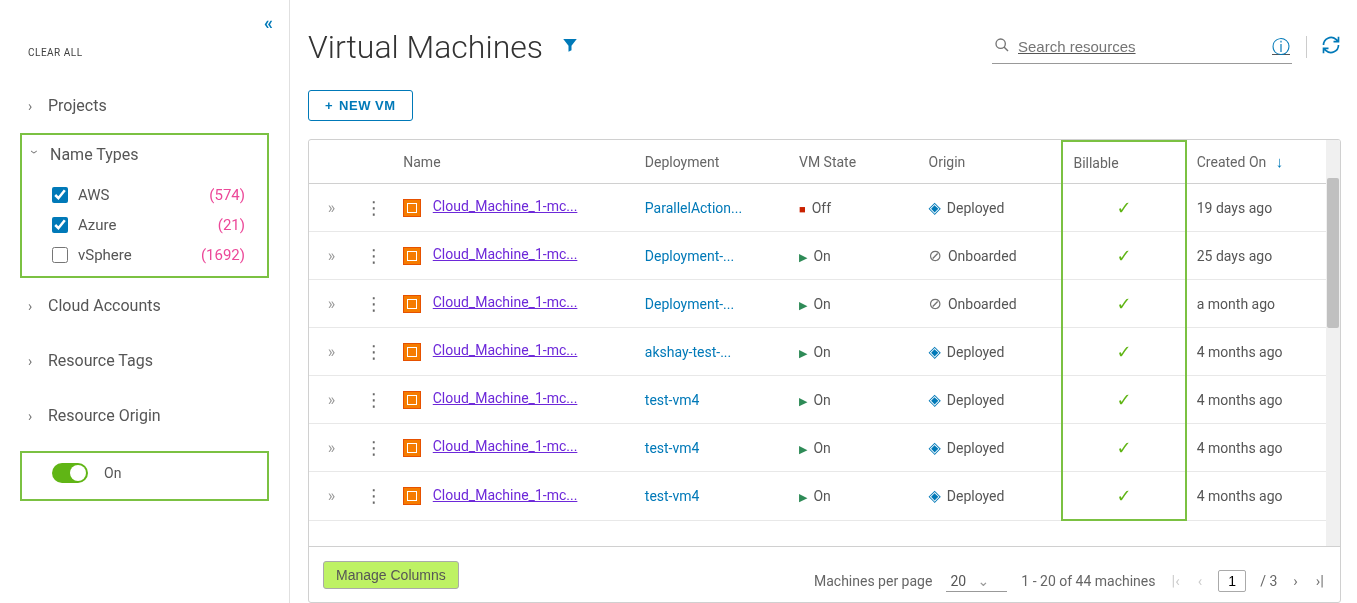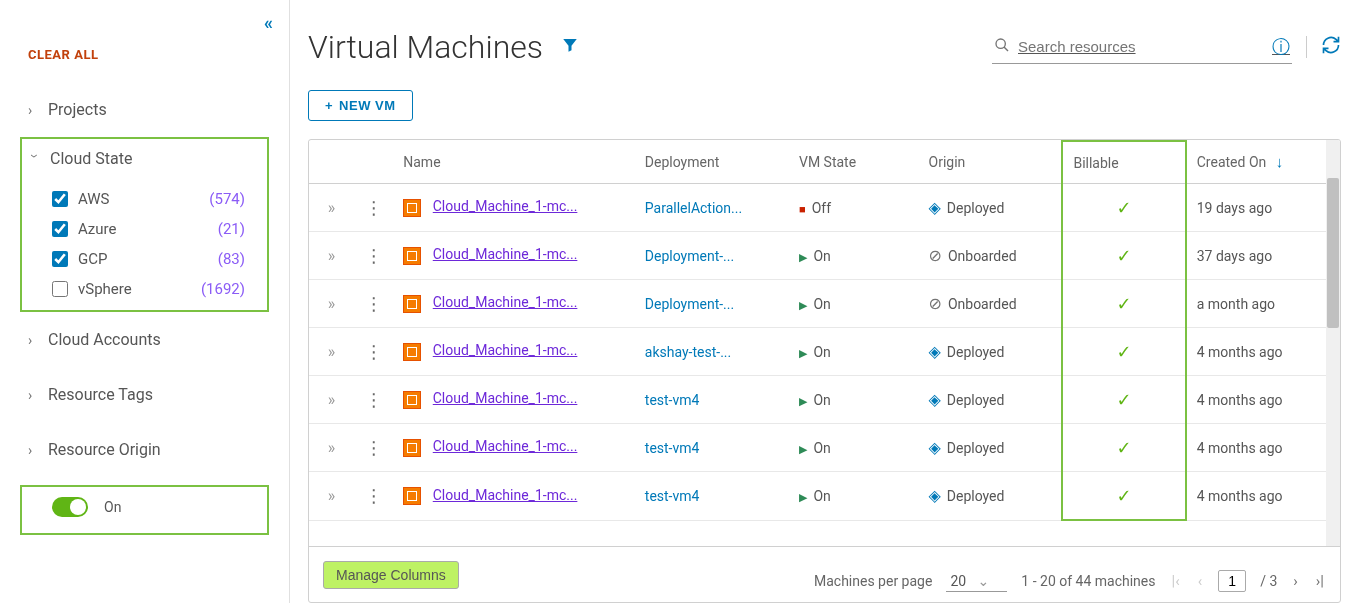--- a/index.html
+++ b/index.html
@@ -1,28 +1,28 @@
 <!DOCTYPE html>
 <html><head>
 <meta charset="utf-8">
 <style>
 * { box-sizing: border-box; margin: 0; padding: 0; }
 body { font-family: -apple-system, BlinkMacSystemFont, "Segoe UI", Roboto, sans-serif; font-size: 14px; color: #565656; background: #fff; width: 1357px; height: 603px; overflow: hidden; display: flex; }
 .sidebar { width: 290px; border-right: 1px solid #e0e0e0; position: relative; overflow-y: auto; }
 .sidebar-header { display: flex; justify-content: flex-end; padding: 12px 16px 0; }
 .collapse-btn { color: #0079b8; cursor: pointer; font-size: 18px; font-weight: bold; }
-.clear-all { color: #c2410c; font-size: 13px; font-weight: 700; letter-spacing: 0.5px; padding: 14px 28px 20px; cursor: pointer; }
+.clear-all { color: #404040; font-size: 10px; font-weight: 400; letter-spacing: 0.5px; padding: 14px 28px 20px; cursor: pointer; }
 .filter-group { padding: 8px 0; }
 .filter-header { display: flex; align-items: center; padding: 10px 28px; cursor: pointer; font-size: 16px; color: #565656; }
 .filter-header .chevron { margin-right: 10px; font-size: 14px; color: #747474; display: inline-block; width: 10px; }
 .filter-options { padding: 6px 0 6px 22px; }
 .filter-option { display: flex; align-items: center; justify-content: space-between; padding: 6px 22px 6px 0; font-size: 15px; }
 .filter-option-left { display: flex; align-items: center; gap: 10px; }
 .filter-option input[type="checkbox"] { width: 16px; height: 16px; accent-color: #0079b8; cursor: pointer; }
-.filter-count { color: #8b5cf6; }
+.filter-count { color: #ec4899; }
 .highlight-box { border: 2px solid #7bc142; margin: 0 20px; }
 .highlight-box .filter-header { padding-left: 8px; }
 .highlight-box .filter-options { padding-left: 30px; }
 .toggle-row { display: flex; align-items: center; gap: 16px; padding: 10px 0 16px 30px; }
 .toggle { width: 36px; height: 20px; border-radius: 10px; background: #60b515; position: relative; cursor: pointer; }
 .toggle::after { content: ""; position: absolute; width: 16px; height: 16px; background: #fff; border-radius: 50%; top: 2px; right: 2px; }
 .main { flex: 1; display: flex; flex-direction: column; padding: 10px 16px 0 18px; position: relative; }
 .page-header { display: flex; align-items: center; justify-content: space-between; padding: 18px 0 20px; }
 .page-title-wrap { display: flex; align-items: center; gap: 18px; }
 .page-title { font-size: 32px; font-weight: 300; color: #333; }
@@ -88,43 +88,36 @@
   <div class="filter-group">
     <div class="filter-header">
       <span class="chevron">›</span>
       <span>Projects</span>
     </div>
   </div>
 
   <div class="highlight-box">
     <div class="filter-header">
       <span class="chevron" style="transform:rotate(90deg)">›</span>
-      <span>Cloud State</span>
+      <span>Name Types</span>
     </div>
     <div class="filter-options" id="cloud-types-options">
         <div class="filter-option">
     <div class="filter-option-left">
       <input type="checkbox" checked="" style="">
       <span>AWS</span>
     </div>
     <span class="filter-count">(574)</span>
         </div>
         <div class="filter-option">
     <div class="filter-option-left">
       <input type="checkbox" checked="" style="">
       <span>Azure</span>
     </div>
     <span class="filter-count">(21)</span>
-        </div>
-        <div class="filter-option">
-    <div class="filter-option-left">
-      <input type="checkbox" checked="" style="">
-      <span>GCP</span>
-    </div>
-    <span class="filter-count">(83)</span>
         </div>
         <div class="filter-option">
     <div class="filter-option-left">
       <input type="checkbox" style="">
       <span>vSphere</span>
     </div>
     <span class="filter-count">(1692)</span>
         </div>
       </div>
   </div>
@@ -240,21 +233,21 @@
     </td>
     <td class="deployment-cell">Deployment-...</td>
     <td><span class="state-on">On</span></td>
     <td>
                 <div class="origin-cell">
                   <span class="origin-onboarded-icon">⊘</span>
                   <span>Onboarded</span>
                 </div>
               </td>
     <td class="col-billable"><span class="billable-check">✓</span></td>
-    <td>37 days ago</td>
+    <td>25 days ago</td>
             </tr>
             <tr>
     <td class="expand-cell">»</td>
     <td class="menu-cell">⋮</td>
     <td class="name-cell">
       <span class="vm-icon"></span>
       <span class="name-link">Cloud_Machine_1-mc...</span>
     </td>
     <td class="deployment-cell">Deployment-...</td>
     <td><span class="state-on">On</span></td>

